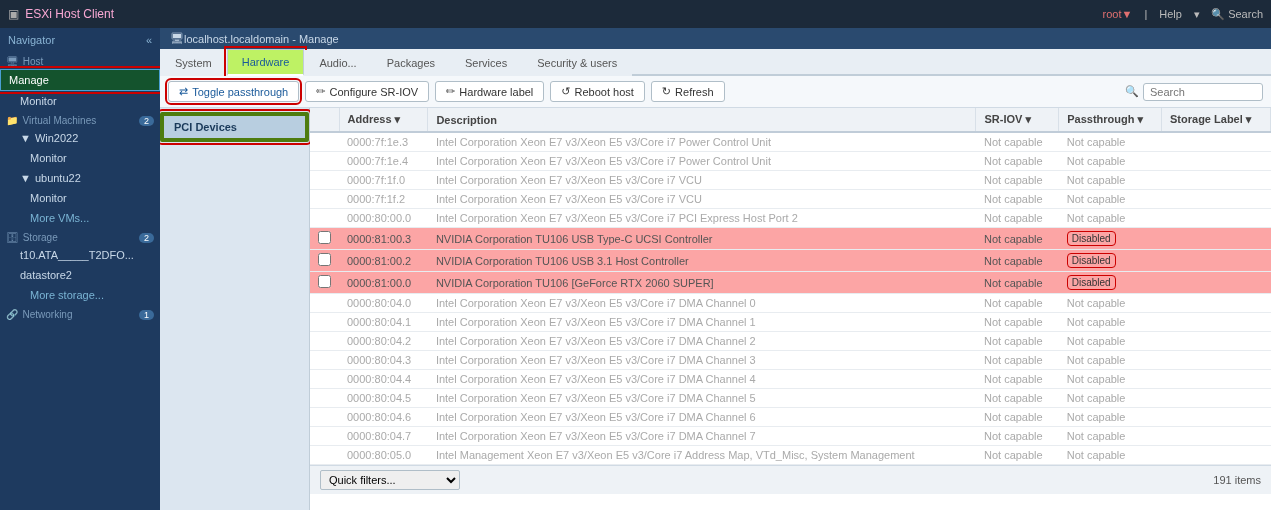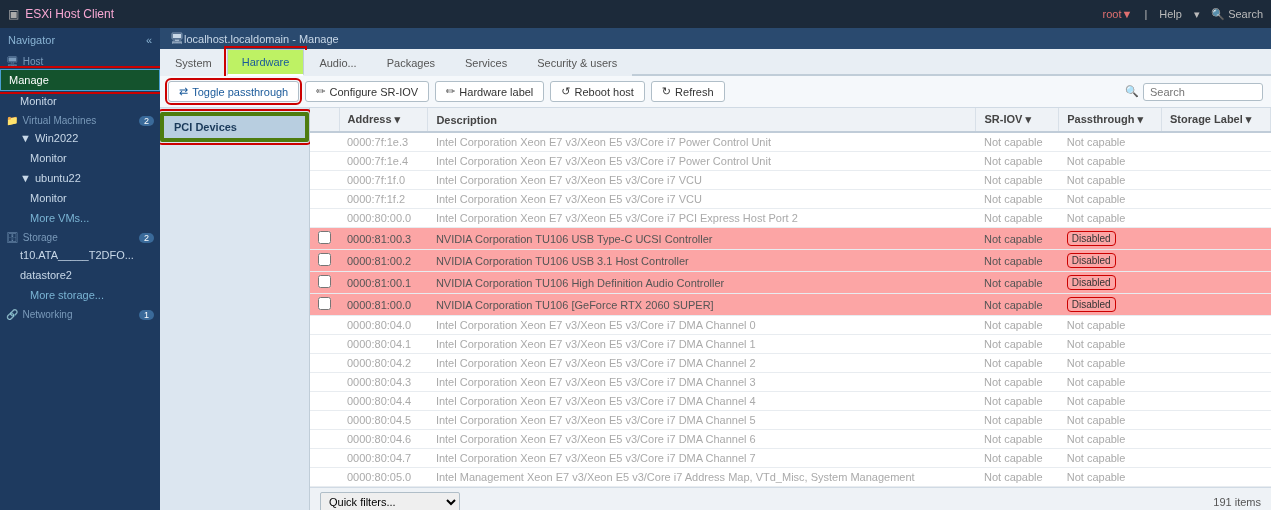--- a/index.html
+++ b/index.html
@@ -403,28 +403,20 @@
               <tr class="row-highlight">
                 <td class="checkbox-cell"><input type="checkbox" style=""></td>
                 <td>0000:81:00.2</td>
                 <td>NVIDIA Corporation TU106 USB 3.1 Host Controller</td>
                 <td>Not capable</td>
                 <td><span class="disabled-box">Disabled</span></td>
                 <td></td>
               </tr>
               <tr class="row-highlight">
                 <td class="checkbox-cell"><input type="checkbox" style=""></td>
-                <td>0000:81:00.1</td>
-                <td>NVIDIA Corporation TU106 High Definition Audio Controller</td>
-                <td>Not capable</td>
-                <td><span class="disabled-box">Disabled</span></td>
-                <td></td>
-              </tr>
-              <tr class="row-highlight">
-                <td class="checkbox-cell"><input type="checkbox" style=""></td>
                 <td>0000:81:00.0</td>
                 <td>NVIDIA Corporation TU106 [GeForce RTX 2060 SUPER]</td>
                 <td>Not capable</td>
                 <td><span class="disabled-box">Disabled</span></td>
                 <td></td>
               </tr>
               <tr>
                 <td class="checkbox-cell"></td>
                 <td class="muted">0000:80:04.0</td>
                 <td class="muted">Intel Corporation Xeon E7 v3/Xeon E5 v3/Core i7 DMA Channel 0</td>

